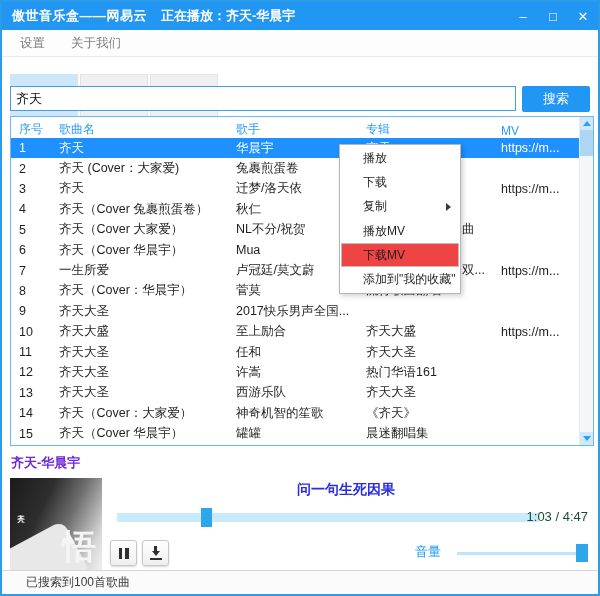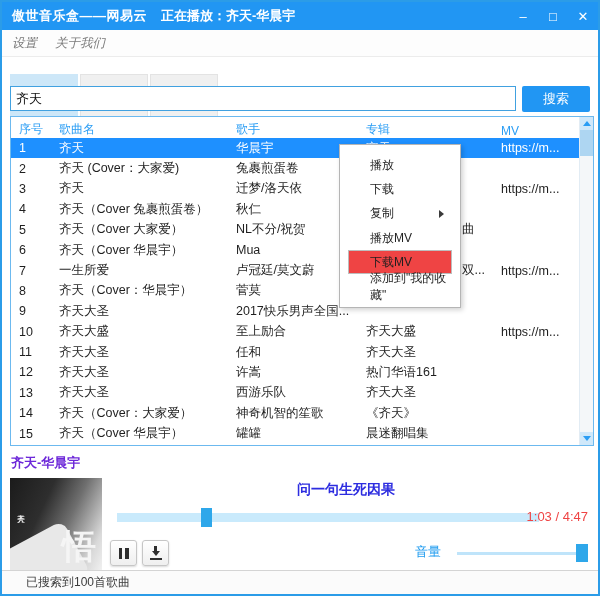--- a/index.html
+++ b/index.html
@@ -13,21 +13,21 @@
     background:#2196f3; display:flex; align-items:center; color:#fff; }
   .titlebar .title { font-size:13px; font-weight:bold; margin-left:10px; letter-spacing:.5px; }
   .titlebar .np { font-size:13px; font-weight:bold; margin-left:14px; }
   .win-controls { margin-left:auto; display:flex; align-items:center; height:100%; }
   .win-btn { width:30px; height:100%; display:flex; align-items:center; justify-content:center;
     font-size:13px; color:#fff; cursor:default; }
 
   
   .menubar { position:absolute; left:0; top:28px; right:0; height:27px; background:#fdfdfd;
     display:flex; align-items:center; border-bottom:1px solid #ececec; }
-  .menubar .menu-item { font-size:12.5px; color:#7b7b7b; padding:0 8px; margin-left:2px;font-style:italic; }
+  .menubar .menu-item { font-size:12.5px; color:#7b7b7b; padding:0 8px; margin-left:10px; }
 
   
   .tabs { position:absolute; left:8px; top:61px; display:flex; }
   .tab { font-size:12px; color:#222; padding:20px 9px; margin-right:2px; background:#f0f0f0;
     border:1px solid #e3e3e3; border-bottom:none;margin-top:11px; }
   .tab.active { background:#cde7f8; border-color:#cde7f8; }
 
   
   .search-row { position:absolute; left:8px; top:84px; right:8px; height:26px; display:flex; }
   .search-input { flex:1; height:25px; border:1px solid #41a1e0; font-size:13px; padding:0 5px;
@@ -57,21 +57,21 @@
   .tri-up { width:0;height:0;border-left:4px solid transparent;border-right:4px solid transparent;
     border-bottom:5px solid #2a9df4; }
   .tri-down { width:0;height:0;border-left:4px solid transparent;border-right:4px solid transparent;
     border-top:5px solid #2a9df4; }
   .sc-thumb { height:26px; background:#aed6f2; }
   .sc-track { flex:1; }
   .sc-bottom { margin-top:auto; }
 
   
   .ctx-menu { position:absolute; left:337px; top:142px; width:122px; background:#fff;
-    border:1px solid #b5b5b5; box-shadow:2px 2px 5px rgba(0,0,0,.18); z-index:50; padding:8px; }
+    border:1px solid #b5b5b5; box-shadow:2px 2px 5px rgba(0,0,0,.18); z-index:50; padding:1px; }
   .ctx-item { height:24.3px; display:flex; align-items:center; font-size:12px; color:#1f1f1f;
     padding-left:21px; position:relative; border:1px solid transparent; }
   .ctx-item.hover { background:#ef4444; border-color:#bdbdbd; }
   .ctx-item .sub-arrow { position:absolute; right:7px; width:0; height:0;
     border-top:4px solid transparent; border-bottom:4px solid transparent; border-left:5px solid #3a3a3a; }
 
   
   .now-playing { position:absolute; left:9px; top:452px; font-size:13px; font-weight:bold; color:#6d28d9; }
   .album-art { position:absolute; left:8px; top:476px; width:92px; height:94px;
     background:linear-gradient(115deg,#1b1b1b 0%,#2e2e2e 34%,#6f6f6f 58%,#d9d9d9 86%,#f2f2f2 100%);
@@ -80,21 +80,21 @@
     background:#e8e8e8; transform:rotate(-28deg); border-radius:10px; }
   .album-art .side-text { position:absolute; left:4px; top:30px; writing-mode:vertical-rl;
     color:#fff; font-size:8px; letter-spacing:1px; }
   .album-art .big-char { position:absolute; right:6px; bottom:2px; color:#f5f5f5; font-size:34px;
     font-family:"Liberation Serif","DejaVu Serif",serif; font-weight:bold; }
   .lyric-wrap { position:absolute; left:100px; right:8px; top:478px; text-align:center; }
   .lyric { font-size:14px; font-weight:bold; color:#2d2de0; }
 
   .progress-track { position:absolute; left:115px; top:511px; width:422px; height:9px; background:#c9eafc; }
   .progress-handle { position:absolute; left:86px; top:-5px; width:11px; height:19px; background:#2ea7ea; }
-  .time-label { position:absolute; right:10px; top:507px; font-size:13px; color:#ef4444; }
+  .time-label { position:absolute; right:10px; top:507px; font-size:13px; color:#14532d; }
 
   .ctrl-btn { position:absolute; top:538px; width:27px; height:26px; background:linear-gradient(#ffffff,#efefef);
     border:1px solid #c6c6c6; border-radius:3px; box-shadow:0 1px 2px rgba(0,0,0,.15);
     display:flex; align-items:center; justify-content:center; }
   .btn-pause { left:108px; }
   .btn-download { left:140px; }
   .pause-glyph { display:flex; gap:3px; }
   .pause-glyph i { display:block; width:3.5px; height:11px; background:#2e2e2e; }
   .dl-glyph { display:flex; flex-direction:column; align-items:center; }
   .dl-stem { width:2.5px; height:5px; background:#2e2e2e; }

